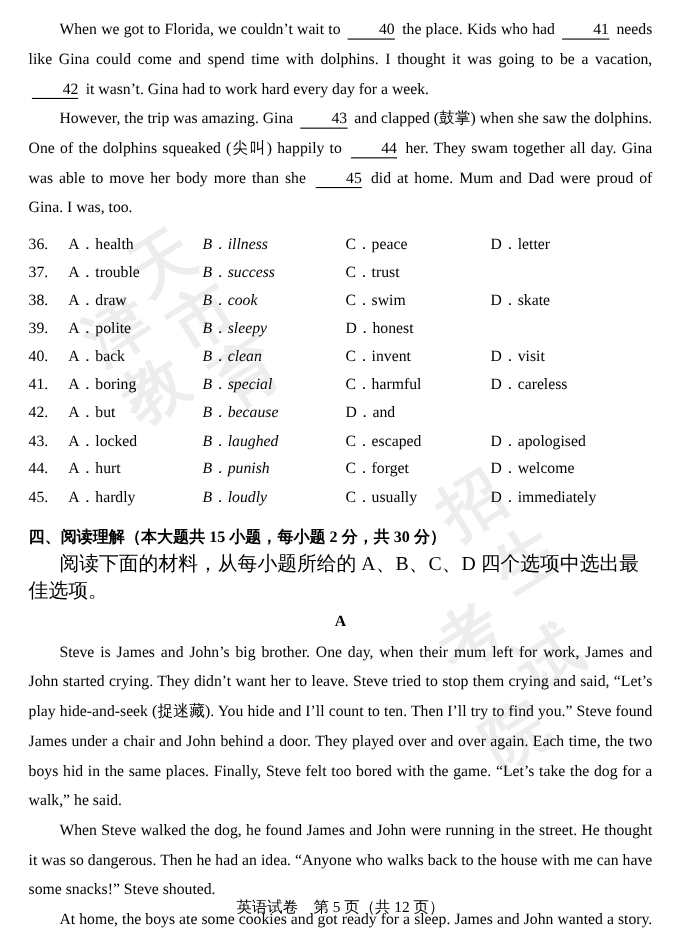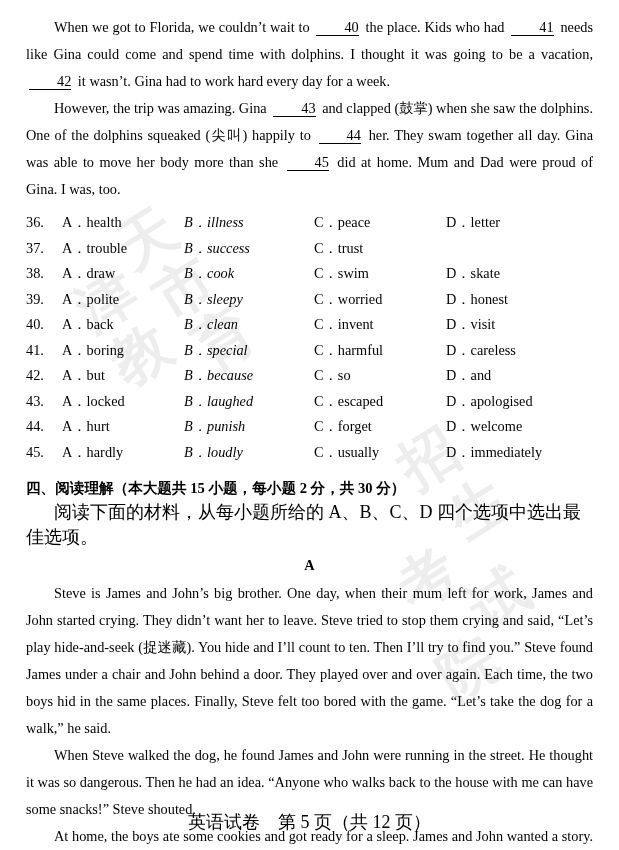--- a/index.html
+++ b/index.html
@@ -100,21 +100,21 @@
     font-weight: bold;
     line-height: 26px;
     margin: 2px 0 2px 0;
   }
   .footer {
     position: absolute;
     bottom: 16px;
     left: 0;
     right: 0;
     text-align: center;
-    font-size: 18px;
+    font-size: 14px;
     z-index: 2;
   }
 </style>
 </head>
 <body>
 
 <div class="page">
 
   <div class="watermark">
     <span class="wm" style="left:118px; top:200px;">天</span>
@@ -157,42 +157,40 @@
         <span class="onum">38.</span>
         <span class="oa">A．draw</span>
         <span class="ob">B．cook</span>
         <span class="oc">C．swim</span>
         <span class="od">D．skate</span>
       </div>
       <div class="optrow">
         <span class="onum">39.</span>
         <span class="oa">A．polite</span>
         <span class="ob">B．sleepy</span>
-        <span class="oc">C．worried</span>
         <span class="od">D．honest</span>
       </div>
       <div class="optrow">
         <span class="onum">40.</span>
         <span class="oa">A．back</span>
         <span class="ob">B．clean</span>
         <span class="oc">C．invent</span>
         <span class="od">D．visit</span>
       </div>
       <div class="optrow">
         <span class="onum">41.</span>
         <span class="oa">A．boring</span>
         <span class="ob">B．special</span>
         <span class="oc">C．harmful</span>
         <span class="od">D．careless</span>
       </div>
       <div class="optrow">
         <span class="onum">42.</span>
         <span class="oa">A．but</span>
         <span class="ob">B．because</span>
-        <span class="oc">C．so</span>
         <span class="od">D．and</span>
       </div>
       <div class="optrow">
         <span class="onum">43.</span>
         <span class="oa">A．locked</span>
         <span class="ob">B．laughed</span>
         <span class="oc">C．escaped</span>
         <span class="od">D．apologised</span>
       </div>
       <div class="optrow">

